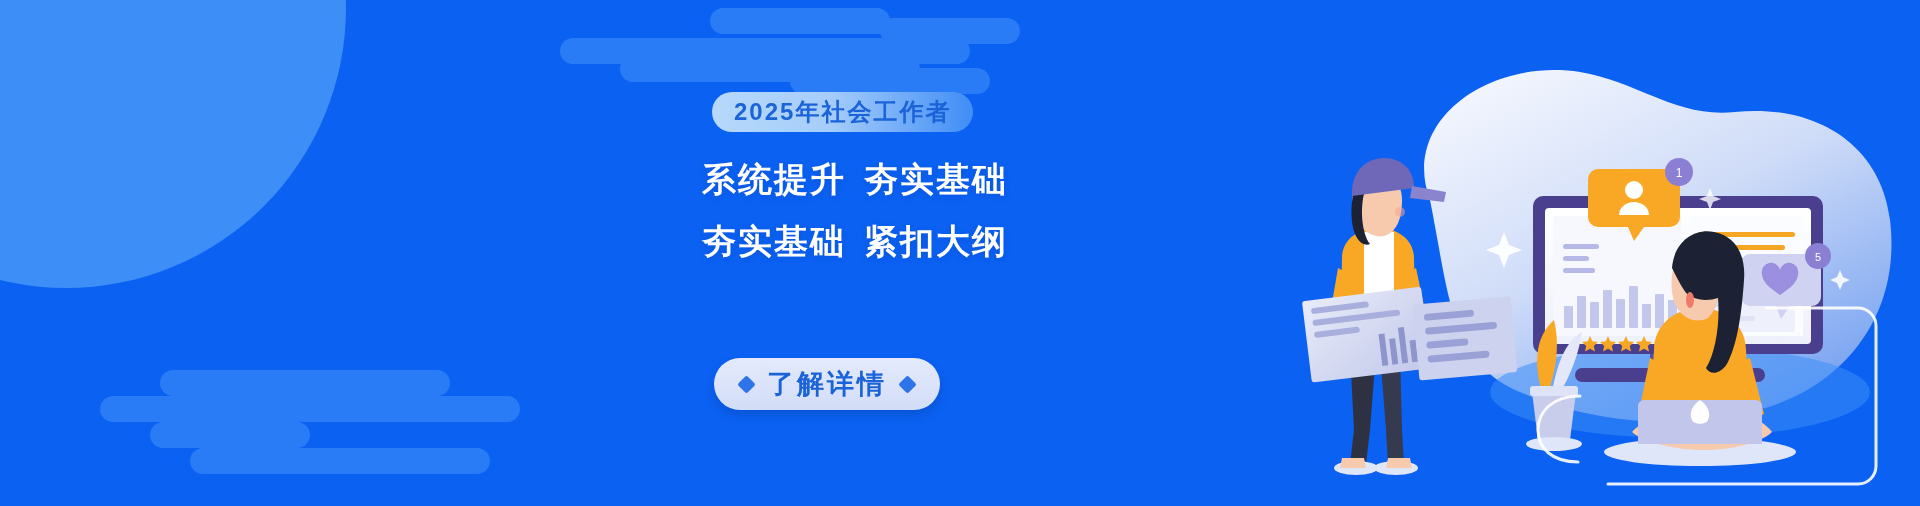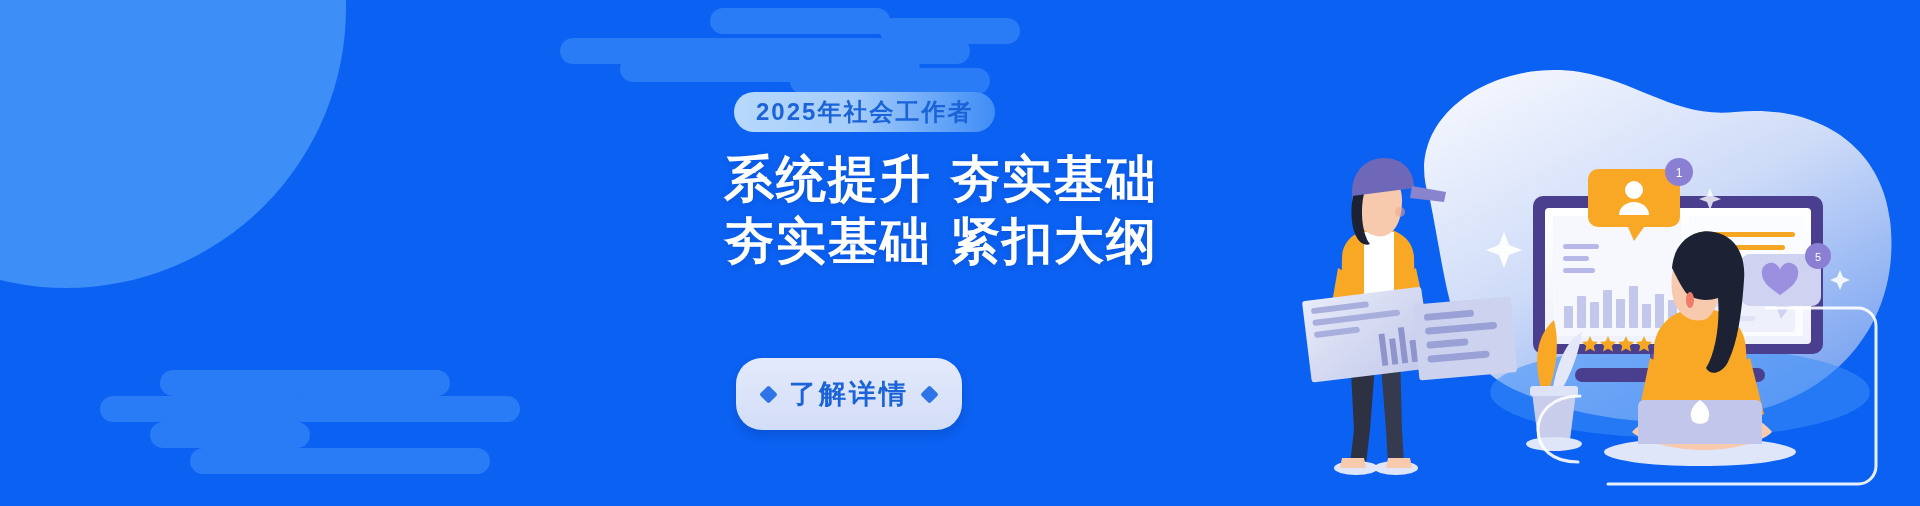--- a/index.html
+++ b/index.html
@@ -17,43 +17,43 @@
     border-radius:50%;background:#3d8ef7;
   }
   .cloud{position:absolute;}
   .cloud .bar{position:absolute;background:#2a7bf6;border-radius:40px;}
 
   
   .cloud-top{left:560px;top:-6px;width:460px;height:96px;}
   .cloud-bottom{left:100px;top:352px;width:460px;height:160px;}
 
   
-  .content{position:absolute;left:0;top:0;width:1180px;height:506px;margin-left:22px;}
+  .content{position:absolute;left:0;top:0;width:1180px;height:506px;}
   .tag{
     position:absolute;left:712px;top:92px;
     height:40px;padding:0 22px;
     display:flex;align-items:center;
     border-radius:20px 20px 20px 20px;
     background:linear-gradient(90deg,#b6d9fb 0%,#a6cdfa 45%,#3f8df6 100%);
     color:#1b63d8;font-size:24px;font-weight:700;letter-spacing:2px;
     white-space:nowrap;
   }
   .headline{
     position:absolute;left:702px;top:148px;width:520px;
-    color:#ffffff;font-size:50px;font-weight:700;line-height:62px;
+    color:#ffffff;font-size:34px;font-weight:700;line-height:62px;
     letter-spacing:2px;white-space:nowrap;
     text-shadow:0 2px 6px rgba(0,40,120,.18);
   }
   .headline .ln{display:block;}
   .headline .gap{display:inline-block;width:18px;}
 
   .cta{
     position:absolute;left:714px;top:358px;
     display:flex;align-items:center;gap:14px;
-    height:52px;padding:10px 26px;
+    height:52px;padding:0 26px;
     border-radius:26px;
     background:linear-gradient(180deg,#e4eafc 0%,#d2ddf7 100%);
     box-shadow:0 5px 10px rgba(3,40,110,.22);
     cursor:pointer;
   }
   .cta-label{color:#1b63d8;font-size:27px;font-weight:700;letter-spacing:3px;white-space:nowrap;}
   .diamond{width:13px;height:13px;background:#2f73e8;transform:rotate(45deg);border-radius:2px;flex:none;}
 
   
   .illus{position:absolute;right:0;top:0;width:640px;height:506px;}

